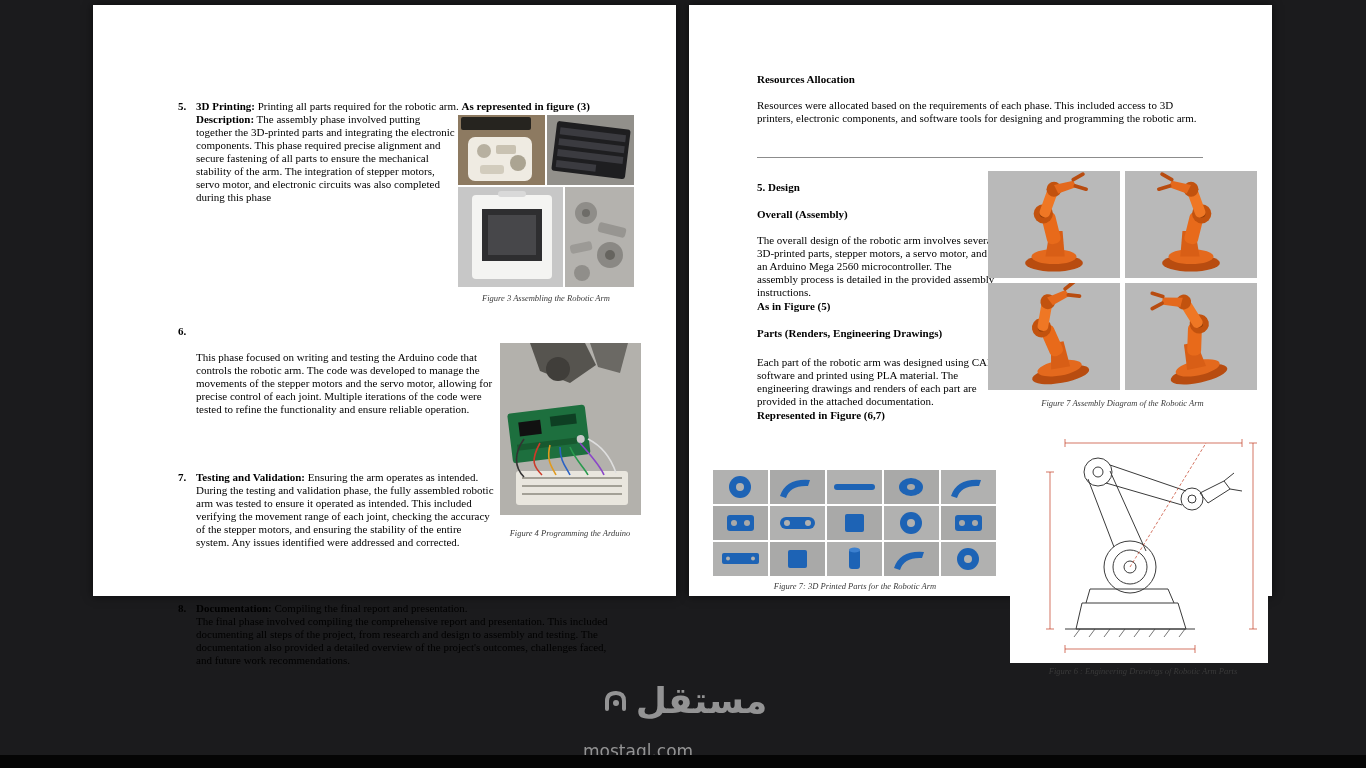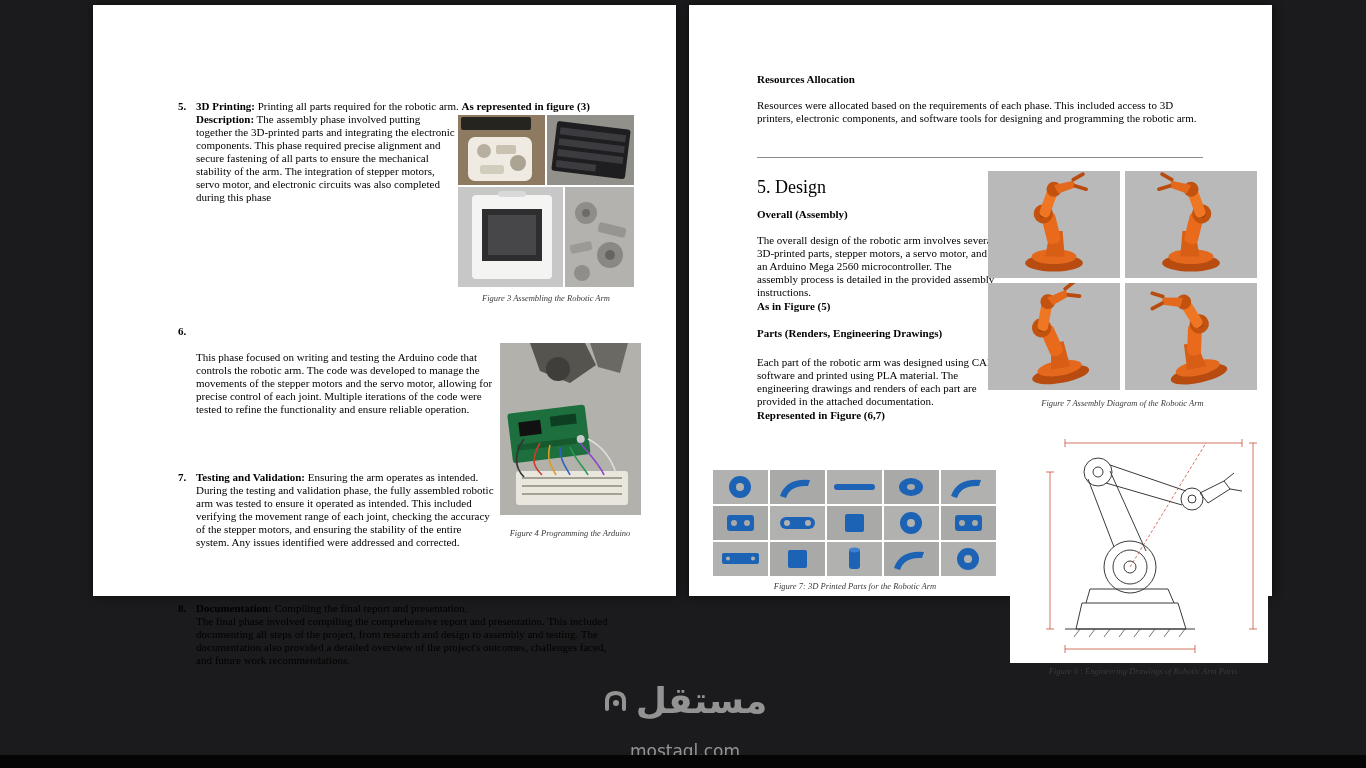--- a/index.html
+++ b/index.html
@@ -5,30 +5,30 @@
   *{margin:0;padding:0;box-sizing:border-box}
   html,body{width:1366px;height:768px;overflow:hidden;background:#1b1b1d}
   .stage{position:absolute;inset:0;font-family:"Liberation Serif",serif;color:#000}
   .page{position:absolute;top:5px;width:583px;height:591px;background:#fff;box-shadow:0 0 9px rgba(0,0,0,.6)}
   .abs{position:absolute}
   .bt{font-size:11px;line-height:13px}
   .b{font-weight:bold}
   .nowrap{white-space:nowrap}
   .cap{font-family:Liberation Serif, serif;font-style:italic;font-size:8.5px;line-height:10px;color:#3a3a3a;text-align:center}
   .h-sm{font-size:11px;line-height:13px;font-weight:bold}
-  .h-md{font-size:18px;line-height:15px;font-weight:normal}
+  .h-md{font-size:11px;line-height:15px;font-weight:bold}
   .hr{border-top:1px solid #8c8c8c;height:0}
   .fig5-grid{display:grid;grid-template-columns:132px 132px;grid-template-rows:107px 107px;gap:5px}
   .fig5-cell{background:#b9b9b9;overflow:hidden}
   .fig5-cell svg{display:block;width:100%;height:100%}
   .fig7-grid{display:grid;grid-template-columns:repeat(5,55px);grid-template-rows:repeat(3,34px);gap:2px}
   .fig7-grid svg{display:block}
   .imgbox svg{display:block;width:100%;height:100%}
   .bottom-bar{position:absolute;left:0;right:0;bottom:0;height:13px;background:#050505;z-index:6}
-  .watermark{position:absolute;left:583px;top:680px;width:204px;text-align:center;color:#a9a9a9;opacity:.85;font-family:"DejaVu Sans",sans-serif;z-index:5}
+  .watermark{position:absolute;left:583px;top:680px;width:204px;text-align:left;color:#a9a9a9;opacity:.85;font-family:"DejaVu Sans",sans-serif;z-index:5}
   .wm-row{display:flex;align-items:center;justify-content:center;gap:7px}
   .wm-ar{font-size:36px;font-weight:bold;line-height:42px}
   .wm-domain{font-size:17px;line-height:20px;margin-top:19px}
 </style>
 </head>
 <body>
 
 <svg width="0" height="0" style="position:absolute" aria-hidden="true">
   <defs>
     <symbol id="robarm" viewBox="0 0 100 100">

